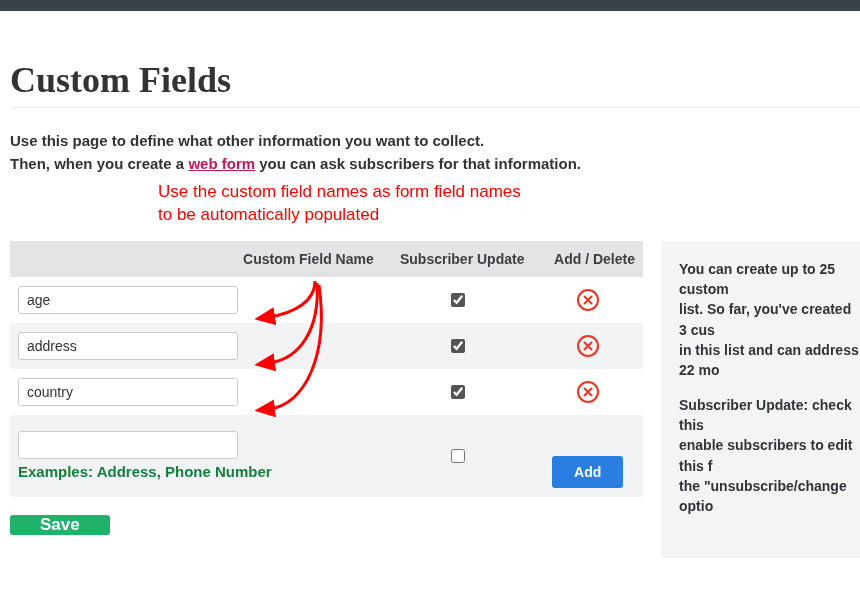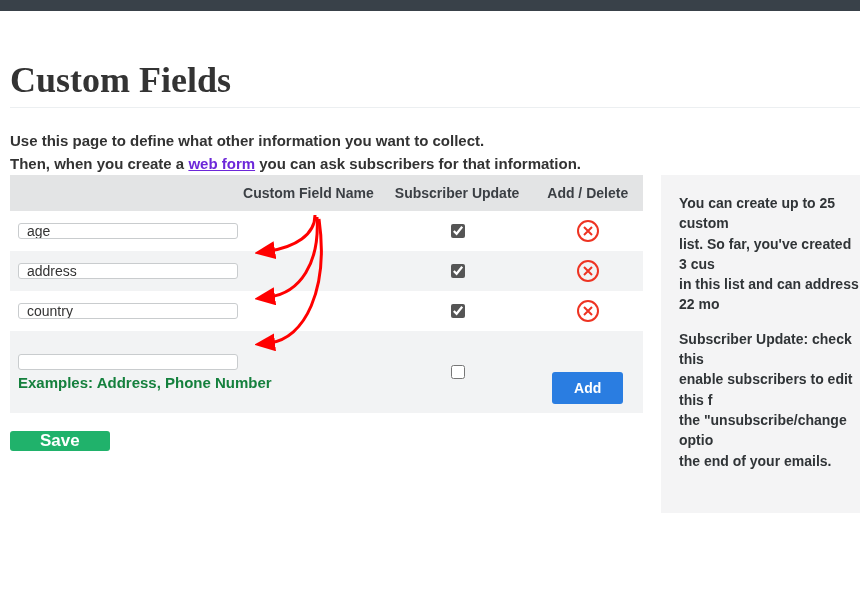--- a/index.html
+++ b/index.html
@@ -16,39 +16,39 @@
   h1 {
     font-family: "Roboto Slab", "Segoe UI", Georgia, serif;
     font-weight:700;
     font-size:36px;
     color:#333;
     margin:38px 0 6px 0;
   }
   .subtitle { color:#7a8590; font-size:15px; margin-bottom:22px; }
   .hr { border-top:1px solid #eceff1; margin:0 0 22px 0; }
   .intro { font-size:15px; color:#333; line-height:1.5; font-weight:700; }
-  .intro a { color:#6d28d9; }
+  .intro a { color:#be185d; }
   .annot {
     color:#ff0000; font-size:17px; line-height:1.35;
     font-family: Arial, sans-serif;
     margin:6px 0 14px 148px; font-weight:400;
   }
   .columns { display:flex; align-items:flex-start; gap:18px; }
   .main { width:633px; position:relative; }
   table.cf { width:100%; border-collapse:collapse; }
   table.cf th {
     background:#e3e4e5; font-weight:700; font-size:14px;
     color:#3b3f44; padding:10px 8px; text-align:right;
   }
-  table.cf th.center { text-align:center; }
+  table.cf th.center { text-align:right; }
   table.cf td { padding:9px 8px; vertical-align:middle; }
   table.cf tr.alt td { background:#f2f3f4; }
   table.cf td.center { text-align:center; }
   .fld {
-    width:220px; height:16px; padding:3px 8px;
+    width:220px; height:28px; padding:3px 8px;
     border:1px solid #c9ccce; border-radius:3px;
     font-size:14px; color:#333; background:#fff;
   }
   .examples { font-weight:700; font-size:15px; margin-top:4px; color:#15803d; }
   .chk { width:14px; height:14px; accent-color:#555; }
   .del-btn {
     display:inline-flex; align-items:center; justify-content:center;
     width:22px; height:22px; border:2px solid #e32; border-radius:50%;
     color:#e32; background:transparent; cursor:pointer; padding:0;
   }
@@ -79,20 +79,24 @@
   <h1>Custom Fields</h1>
   <div class="hr"></div>
 
   <div class="intro">
     <div>Use this page to define what other information you want to collect.</div>
     <div>
       <span>Then, when you create a </span><a href="#">web form</a><span> you can ask subscribers for that information.</span>
     </div>
   </div>
 
+  <div class="annot">
+    <div>Use the custom field names as form field names</div>
+    <div>to be automatically populated</div>
+  </div>
 
   <div class="columns">
     <div class="main">
 
       <svg class="arrows" width="100" height="180">
         <defs>
           <marker id="ah" markerWidth="10" markerHeight="10" refX="2" refY="3" orient="auto">
             <path d="M0,0 L0,6 L7,3 z" fill="#ff0000"></path>
           </marker>
         </defs>
@@ -162,17 +166,16 @@
     <div class="side">
       <p>
         <span>You can create up to </span><span>25 custom </span><br>
         <span>list. So far, you've created </span><span>3 cus</span><br>
         <span>in this list and can address </span><span>22 mo</span>
       </p>
       <p>
         <span>Subscriber Update:</span><span> check this </span><br>
         <span>enable subscribers to edit this f</span><br>
         <span>the "unsubscribe/change optio</span><br>
-        <span>the end of your emails.</span>
       </p>
     </div>
   </div>
 </div>
 
 </body></html>

